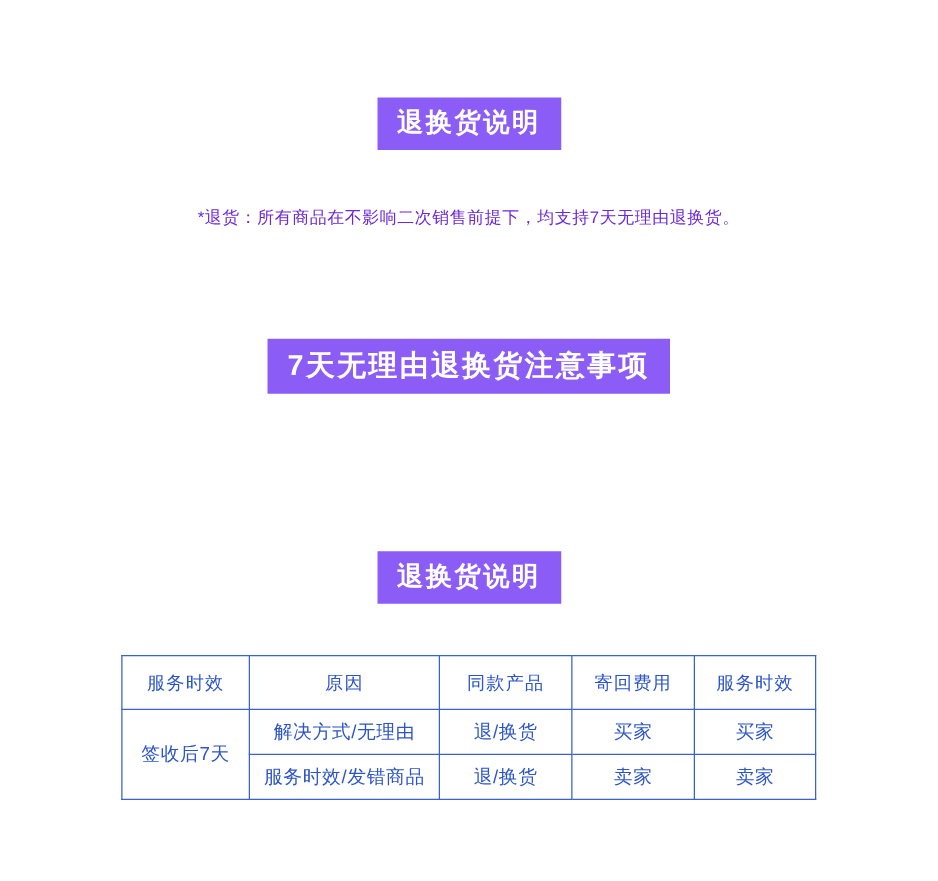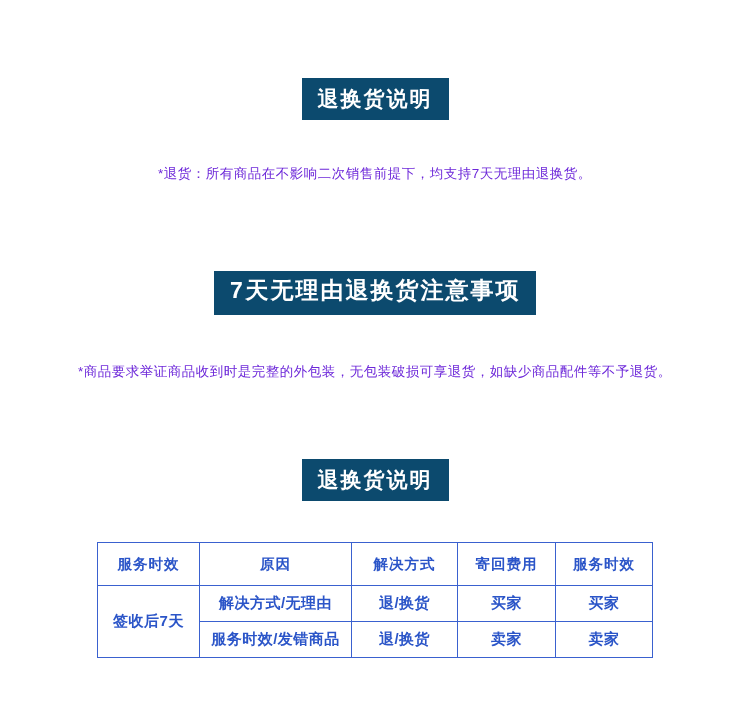--- a/index.html
+++ b/index.html
@@ -22,35 +22,34 @@
     box-sizing: border-box;
   }
 
   
   .banner-row {
     width: 100%;
     text-align: center;
   }
   .banner {
     display: inline-block;
-    background: #0c4a6e;
+    background: #8b5cf6;
     color: #ffffff;
     font-weight: bold;
     letter-spacing: 2px;
     line-height: 1;
     white-space: nowrap;
   }
   .banner-1 {
     font-size: 21px;
     padding: 10px 16px 11px 16px;
   }
   .banner-2 {
     font-size: 23px;
     padding: 10px 16px 11px 16px;
-    font-family: Liberation Mono, monospace;
   }
   .banner-3 {
     font-size: 21px;
     padding: 10px 16px 11px 16px;
   }
 
   .note {
     text-align: center;
     color: #6d28d9;
     font-size: 13.5px;
@@ -77,21 +76,21 @@
   table.refund-table {
     border-collapse: collapse;
     width: 555px;
     table-layout: fixed;
   }
   table.refund-table th,
   table.refund-table td {
     border: 1px solid #3a61cf;
     text-align: center;
     color: #2b55c8;
-    font-weight: bold;
+    font-weight: normal;
     padding: 0;
     vertical-align: middle;
   }
   table.refund-table th {
     height: 42px;
     font-size: 14.5px;
     letter-spacing: 1px;
   }
   table.refund-table td {
     height: 35px;
@@ -131,21 +130,20 @@
 
 
   <div class="sp-c"></div>
 
   <div class="banner-row">
     <span class="banner banner-2">7天无理由退换货注意事项</span>
   </div>
 
   <div class="sp-d"></div>
 
-  <div class="note">*商品要求举证商品收到时是完整的外包装，无包装破损可享退货，如缺少商品配件等不予退货。</div>
 
   <div class="sp-e"></div>
 
 
   <div class="sp-f"></div>
 
   <div class="banner-row">
     <span class="banner banner-3">退换货说明</span>
   </div>
 
@@ -157,21 +155,21 @@
         <col class="col-1">
           <col class="col-2">
           <col class="col-3">
           <col class="col-4">
           <col class="col-5">
       </colgroup>
       <thead>
         <tr>
           <th>服务时效</th>
           <th>原因</th>
-          <th>解决方式</th>
+          <th>同款产品</th>
           <th>寄回费用</th>
           <th>服务时效</th>
         </tr>
       </thead>
       <tbody>
         <tr>
           <td class="service-cell" rowspan="2">签收后7天</td>
           <td>解决方式/无理由</td>
           <td>退/换货</td>
           <td class="fee-cell">买家</td>

